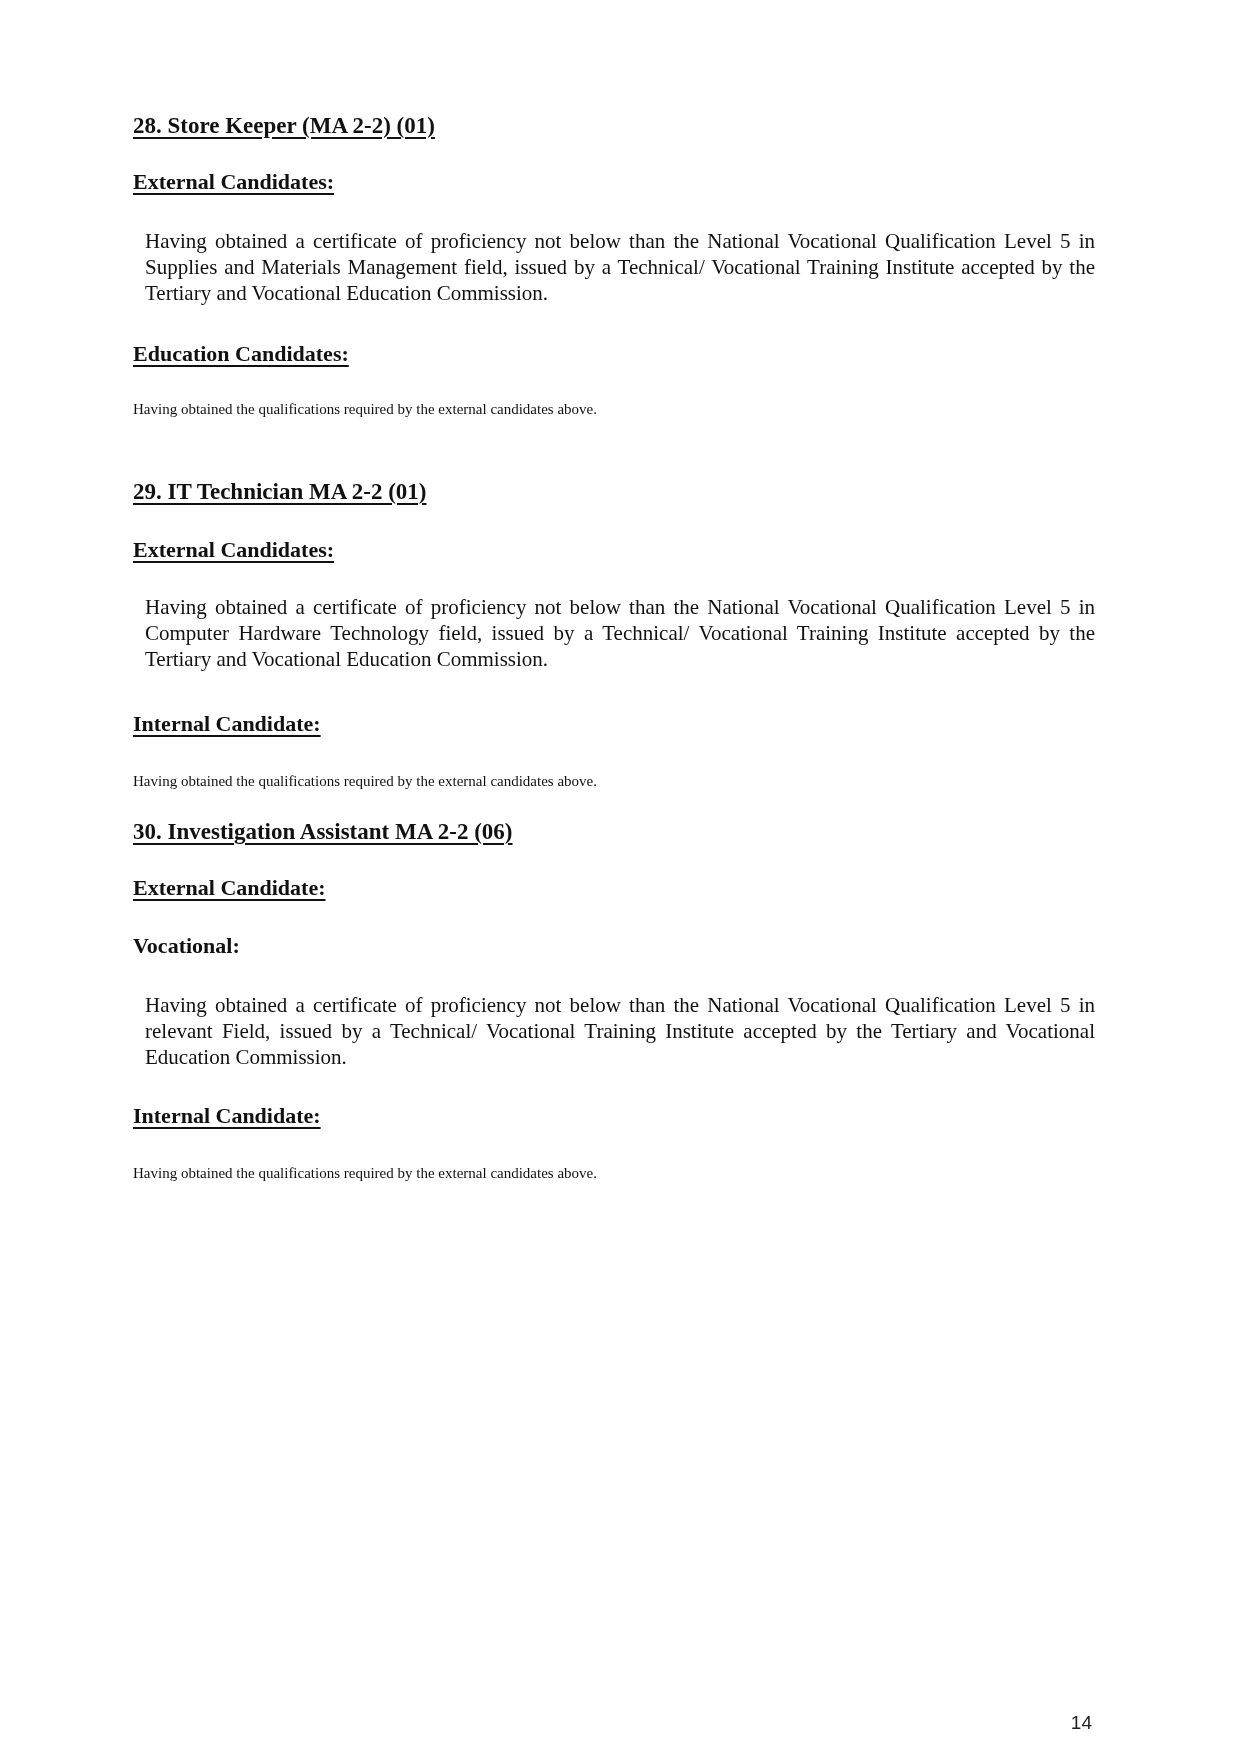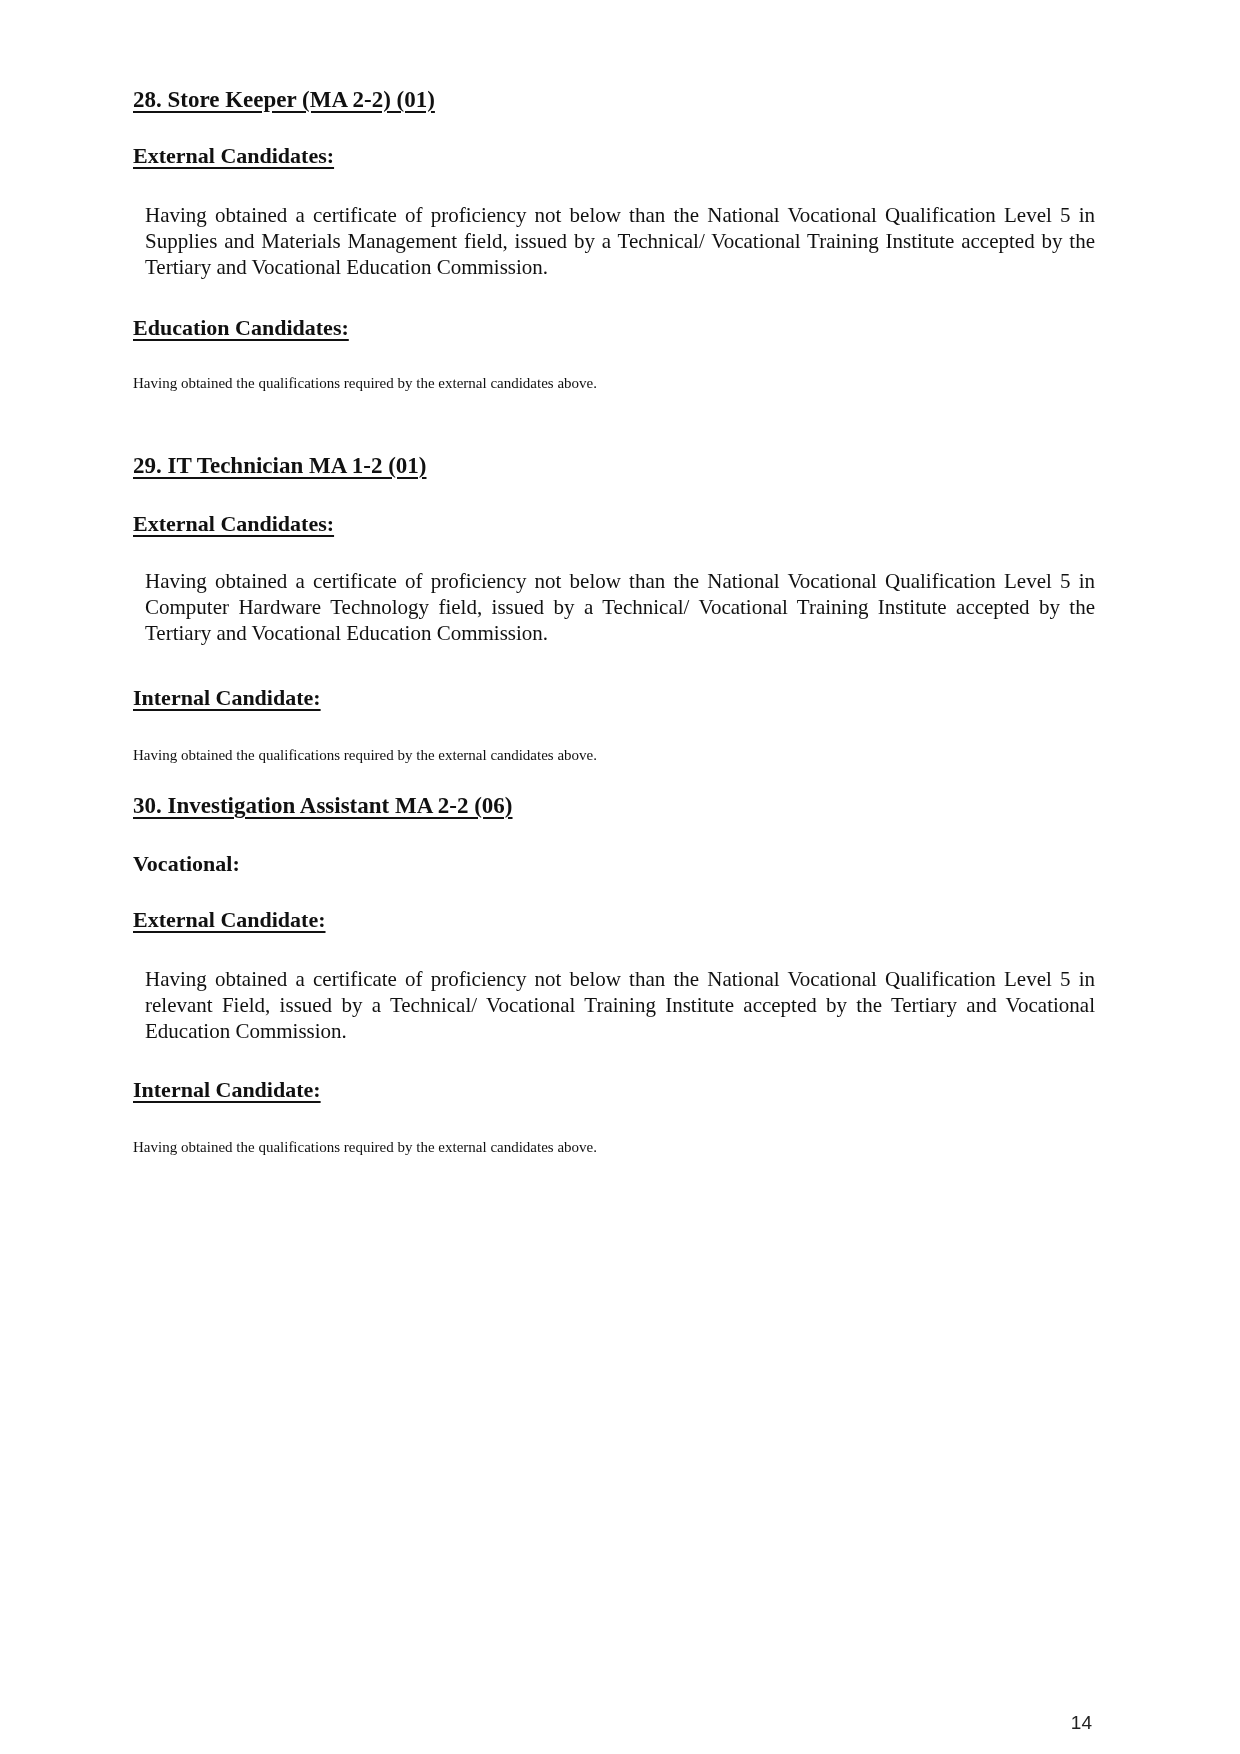--- a/index.html
+++ b/index.html
@@ -6,21 +6,21 @@
     margin: 0;
     padding: 0;
     background: #ffffff;
   }
   .page {
     position: relative;
     width: 1240px;
     height: 1754px;
     background: #ffffff;
     box-sizing: border-box;
-    padding: 86px 133px 0 133px;
+    padding: 112px 133px 0 133px;
     font-family: "Liberation Serif", serif;
     color: #111111;
     overflow: hidden;
   }
   .heading {
     font-size: 23px;
     font-weight: bold;
     line-height: 28px;
     margin: 0;
   }
@@ -67,37 +67,37 @@
     <h3 class="subheading" style="margin-top:28px"><span class="u">External Candidates:</span></h3>
 
     <p class="para" style="margin-top:32px">Having obtained a certificate of proficiency not below than the National Vocational Qualification Level 5 in Supplies and Materials Management field, issued by a Technical/ Vocational Training Institute accepted by the Tertiary and Vocational Education Commission.</p>
 
     <h3 class="subheading" style="margin-top:34px"><span class="u">Education Candidates:</span></h3>
 
     <p class="para-left" style="margin-top:28px">Having obtained the qualifications required by the external candidates above.</p>
   </section>
 
   <section>
-    <h2 class="heading" style="margin-top:56px"><span class="u">29. IT Technician MA 1-2 (01)</span></h2>
+    <h2 class="heading" style="margin-top:56px"><span class="u">29. IT Technician MA 2-2 (01)</span></h2>
 
     <h3 class="subheading" style="margin-top:30px"><span class="u">External Candidates:</span></h3>
 
     <p class="para" style="margin-top:30px">Having obtained a certificate of proficiency not below than the National Vocational Qualification Level 5 in Computer Hardware Technology field, issued by a Technical/ Vocational Training Institute accepted by the Tertiary and Vocational Education Commission.</p>
 
     <h3 class="subheading" style="margin-top:38px"><span class="u">Internal Candidate:</span></h3>
 
     <p class="para-left" style="margin-top:30px">Having obtained the qualifications required by the external candidates above.</p>
   </section>
 
   <section>
     <h2 class="heading" style="margin-top:24px"><span class="u">30. Investigation Assistant MA 2-2 (06)</span></h2>
 
+    <h3 class="subheading" style="margin-top:28px"><span class="u">External Candidate:</span></h3>
+
     <h3 class="subheading" style="margin-top:30px">Vocational:</h3>
-
-    <h3 class="subheading" style="margin-top:28px"><span class="u">External Candidate:</span></h3>
 
     <p class="para" style="margin-top:32px">Having obtained a certificate of proficiency not below than the National Vocational Qualification Level 5 in relevant Field, issued by a Technical/ Vocational Training Institute accepted by the Tertiary and Vocational Education Commission.</p>
 
     <h3 class="subheading" style="margin-top:32px"><span class="u">Internal Candidate:</span></h3>
 
     <p class="para-left" style="margin-top:30px">Having obtained the qualifications required by the external candidates above.</p>
   </section>
 
   <div class="page-number">14</div>
 </div>

